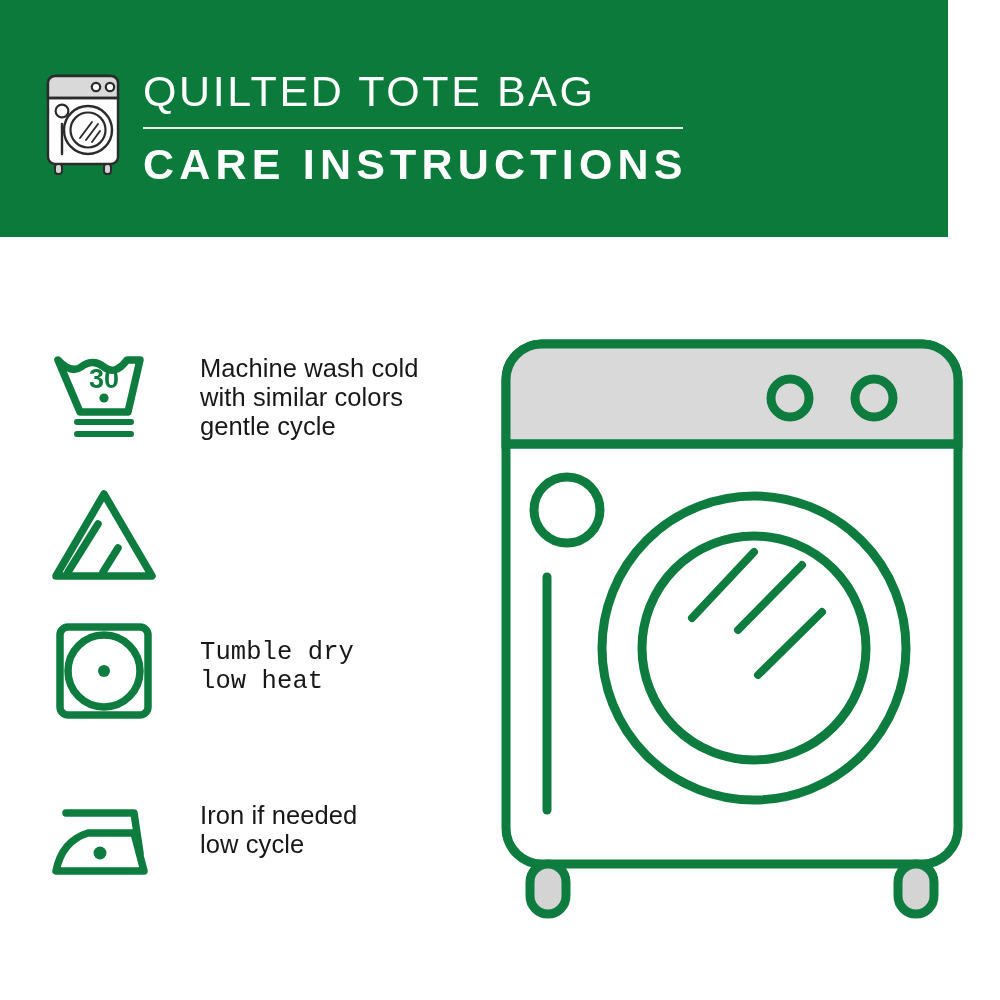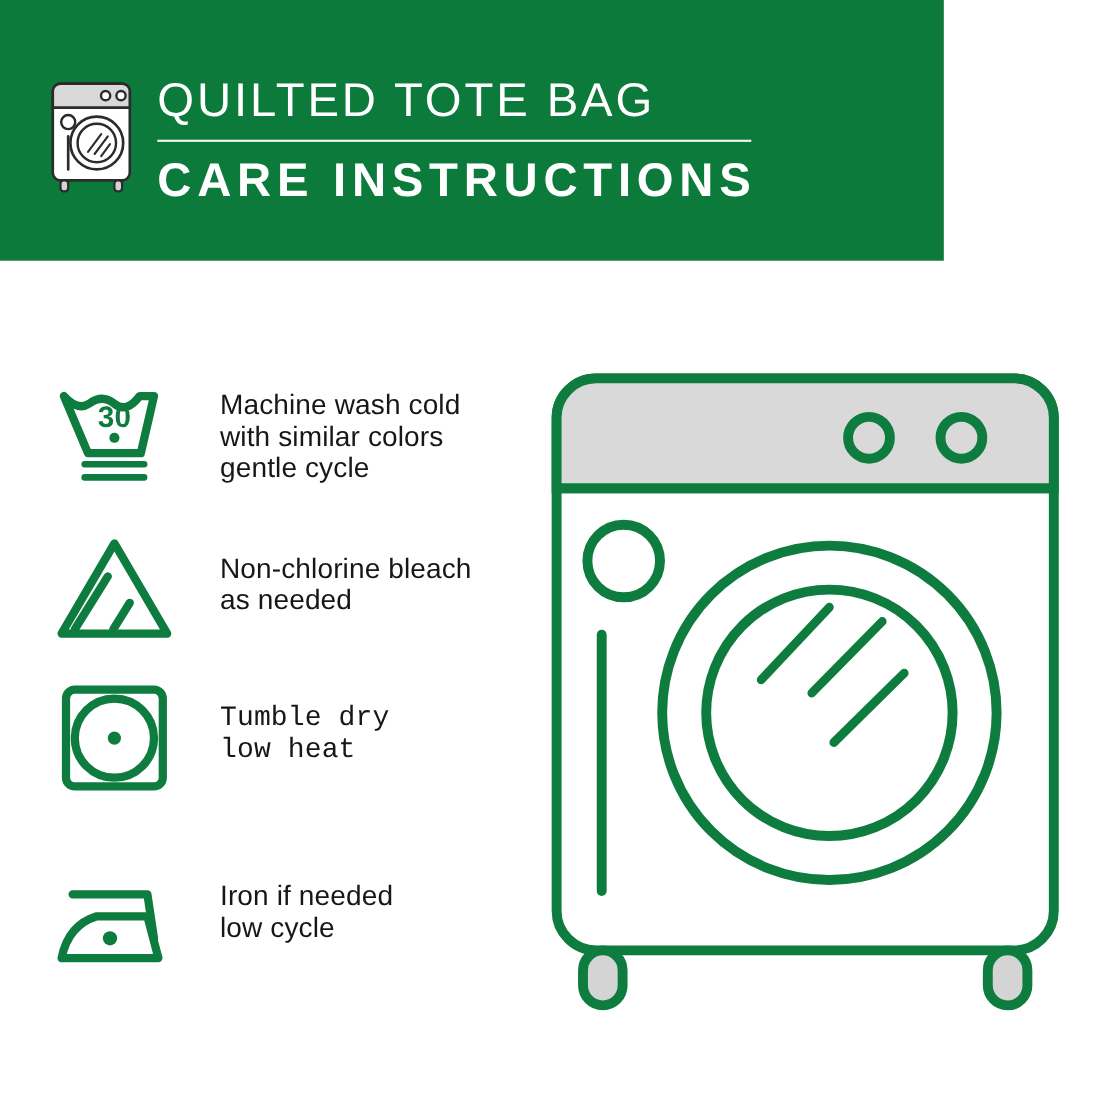--- a/index.html
+++ b/index.html
@@ -17,21 +17,21 @@
     height: 1000px;
     background: #ffffff;
     overflow: hidden;
   }
 
   
   .header {
     position: absolute;
     left: 0;
     top: 0;
-    width: 858px;
+    width: 948px;
     height: 237px;
     background: #0b7a3b;
   }
   .header-logo {
     position: absolute;
     left: 44px;
     top: 72px;
     width: 78px;
     height: 104px;
   }
@@ -182,22 +182,20 @@
     <div class="care-row r2">
       <div class="care-symbol">
         <svg viewBox="0 0 112 112" width="112" height="112" aria-hidden="true">
           <g fill="none" stroke="#0e7c3f" stroke-width="7.5" stroke-linecap="round" stroke-linejoin="round">
             <path d="M56 14 L104 96 L8 96 Z"></path>
             <line x1="50" y1="44" x2="20" y2="92"></line>
             <line x1="70" y1="68" x2="55" y2="92"></line>
           </g>
         </svg>
       </div>
-      <div class="care-text">Non-chlorine bleach
-as needed</div>
     </div>
 
     <div class="care-row r3">
       <div class="care-symbol">
         <svg viewBox="0 0 112 112" width="112" height="112" aria-hidden="true">
           <rect x="12" y="14" width="88" height="88" rx="8" ry="8" fill="none" stroke="#0e7c3f" stroke-width="7.5"></rect>
           <circle cx="56" cy="58" r="36" fill="none" stroke="#0e7c3f" stroke-width="7.5"></circle>
           <circle cx="56" cy="58" r="6" fill="#0e7c3f"></circle>
         </svg>
       </div>

